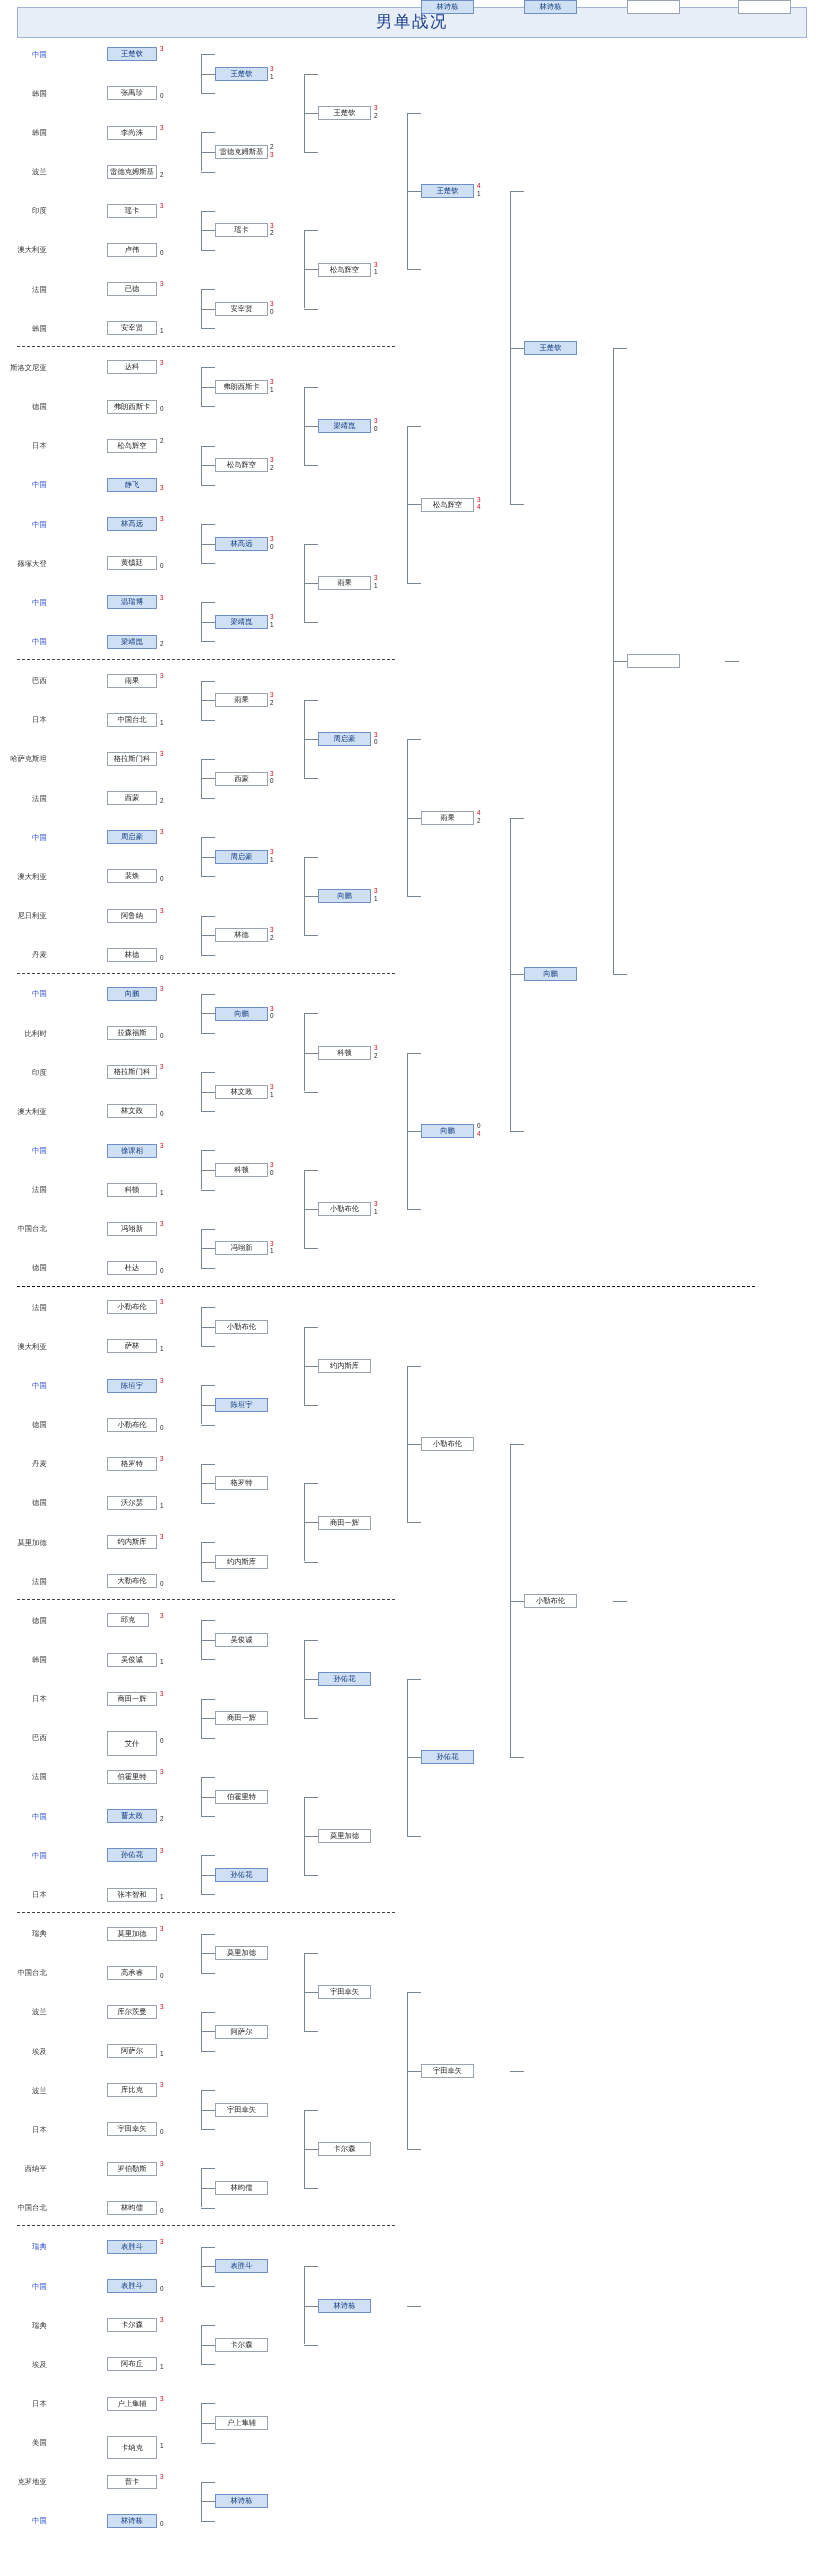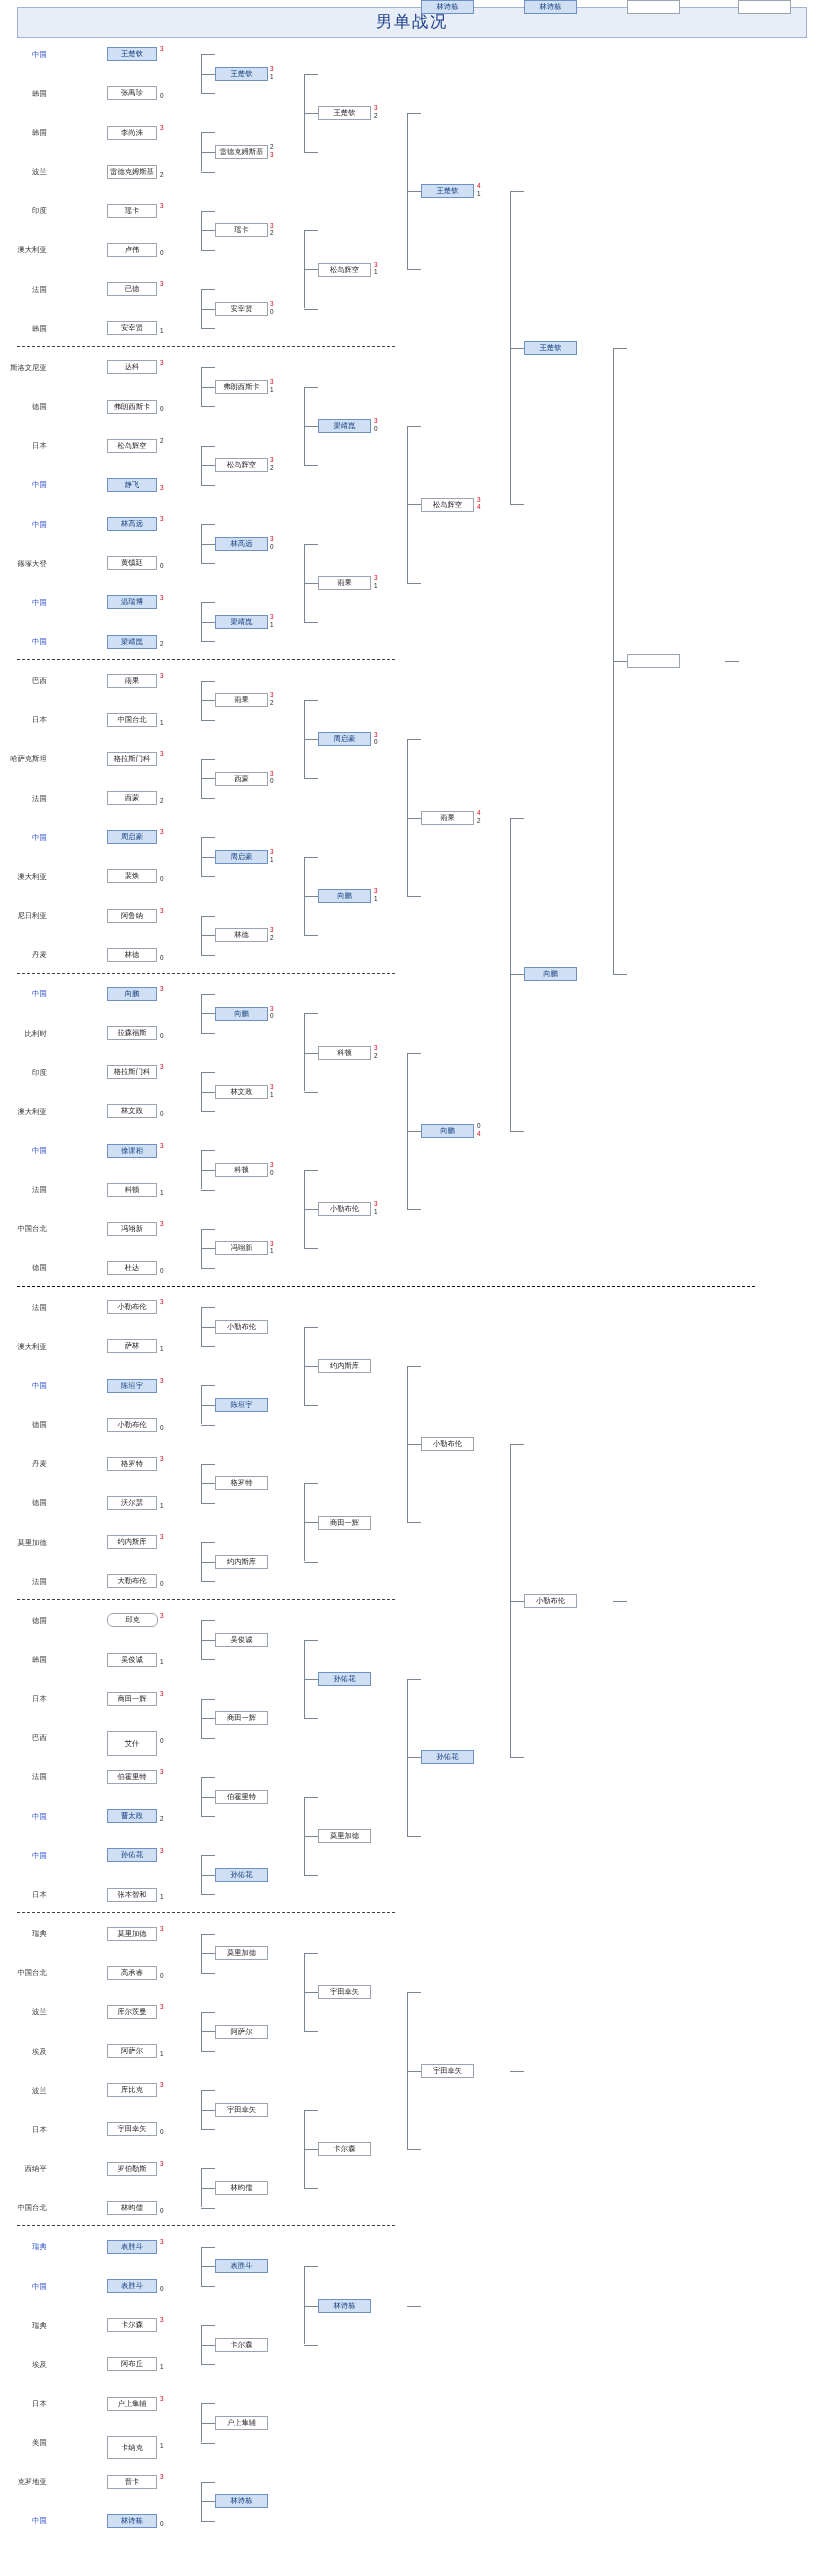--- a/index.html
+++ b/index.html
@@ -120,21 +120,21 @@
     <div class="node" style="left: 107px; top: 1418px; width: 50px; height: 13.7px;">小勒布伦</div>
     <div class="ctry" style="left: 7.7px; top: 1460px; width: 39px; text-align: right;">丹麦</div>
     <div class="node" style="left: 107px; top: 1457px; width: 50px; height: 13.7px;">格罗特</div>
     <div class="ctry" style="left: 7.7px; top: 1499px; width: 39px; text-align: right;">德国</div>
     <div class="node" style="left: 107px; top: 1496px; width: 50px; height: 13.7px;">沃尔瑟</div>
     <div class="ctry" style="left: 7.7px; top: 1539px; width: 39px; text-align: right;">莫里加德</div>
     <div class="node" style="left: 107px; top: 1535px; width: 50px; height: 13.7px;">约内斯库</div>
     <div class="ctry" style="left: 7.7px; top: 1578px; width: 39px; text-align: right;">法国</div>
     <div class="node" style="left: 107px; top: 1574px; width: 50px; height: 13.7px;">大勒布伦</div>
     <div class="ctry" style="left: 7.7px; top: 1617px; width: 39px; text-align: right;">德国</div>
-    <div class="node" style="left: 107px; top: 1613px; width: 51px; height: 13.7px; border-radius: 6px;">邱克</div>
+    <div class="node" style="left: 107px; top: 1613px; width: 42px; height: 13.7px;">邱克</div>
     <div class="ctry" style="left: 7.7px; top: 1656px; width: 39px; text-align: right;">韩国</div>
     <div class="node" style="left: 107px; top: 1653px; width: 50px; height: 13.7px;">吴俊诚</div>
     <div class="ctry" style="left: 7.7px; top: 1695px; width: 39px; text-align: right;">日本</div>
     <div class="node" style="left: 107px; top: 1692px; width: 50px; height: 13.7px;">商田一辉</div>
     <div class="ctry" style="left: 7.7px; top: 1734px; width: 39px; text-align: right;">巴西</div>
     <div class="node" style="left: 107px; top: 1731px; width: 50px; height: 25px;">艾什</div>
     <div class="ctry" style="left: 7.7px; top: 1773px; width: 39px; text-align: right;">法国</div>
     <div class="node" style="left: 107px; top: 1770px; width: 50px; height: 13.7px;">伯霍里特</div>
     <div class="ctry cn" style="left: 7.7px; top: 1813px; width: 39px; text-align: right;">中国</div>
     <div class="node hl" style="left: 107px; top: 1809px; width: 50px; height: 13.7px;">曹太政</div>

